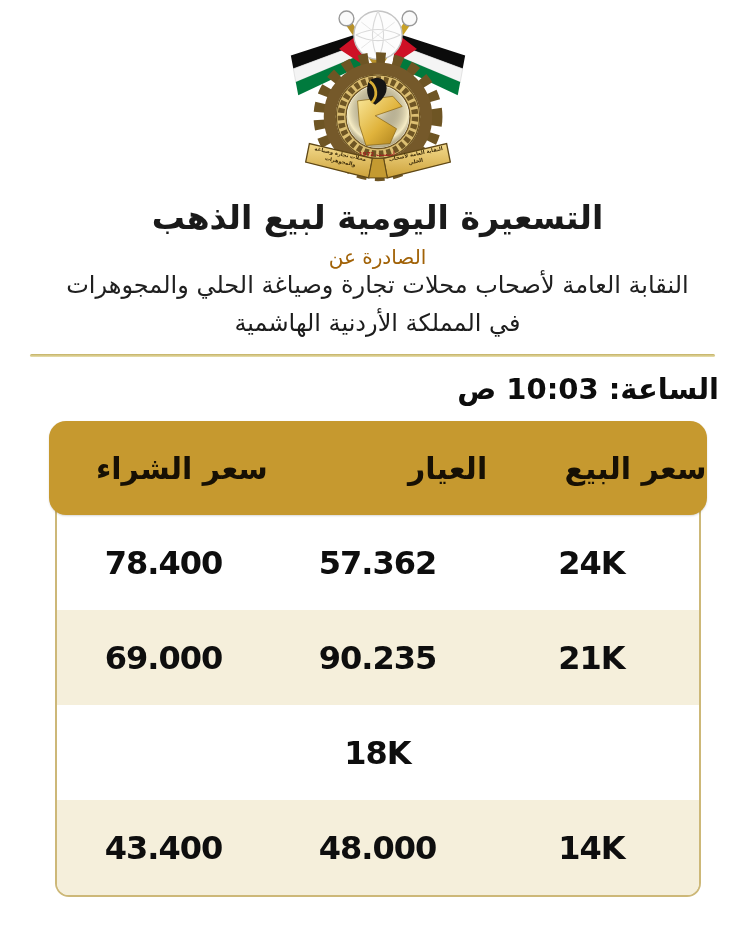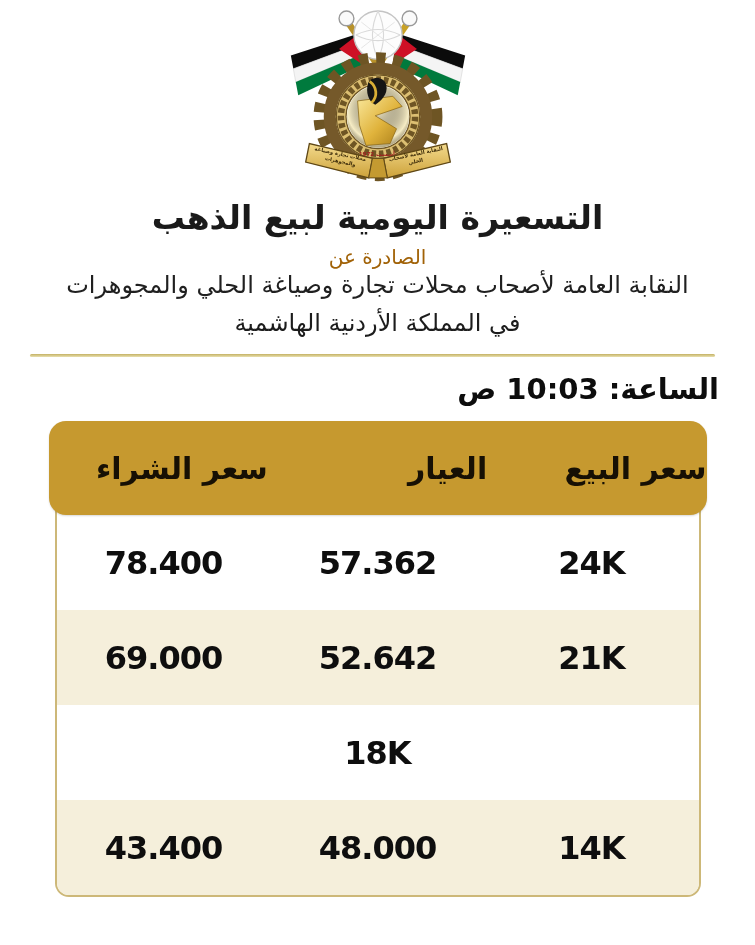--- a/index.html
+++ b/index.html
@@ -139,21 +139,21 @@
       <div class="th">سعر الشراء</div>
     </div>
     <div class="tbody">
       <div class="tr">
         <div class="td">24K</div>
         <div class="td">57.362</div>
         <div class="td">78.400</div>
       </div>
       <div class="tr alt">
         <div class="td">21K</div>
-        <div class="td">52.642</div>
+        <div class="td">90.235</div>
         <div class="td">69.000</div>
       </div>
       <div class="tr">
         <div class="td">18K</div>
       </div>
       <div class="tr alt">
         <div class="td">14K</div>
         <div class="td">48.000</div>
         <div class="td">43.400</div>
       </div>

